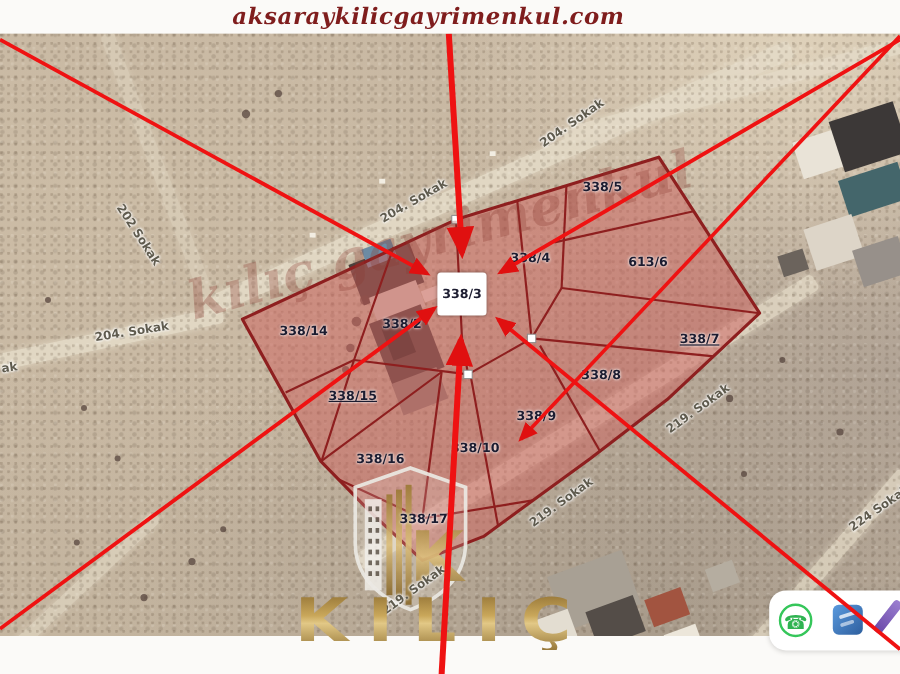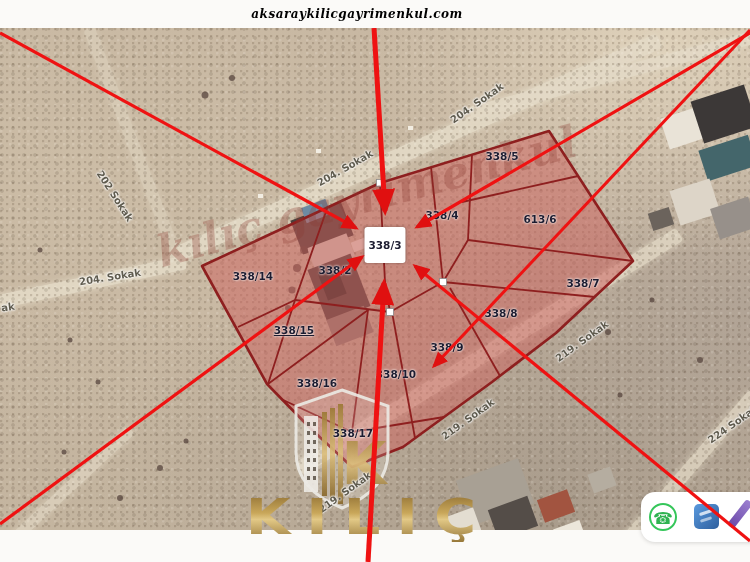--- a/index.html
+++ b/index.html
@@ -26,21 +26,21 @@
      text-shadow:0 0 2px #fff,0 0 2px #fff,0 0 3px #fff;transform-origin:center;}
   .parcel-label{position:absolute;font-size:10.5px;font-weight:bold;color:#1c1c30;white-space:nowrap;
      text-shadow:0 0 2px rgba(255,255,255,.9),0 0 3px rgba(255,255,255,.7);transform:translate(-50%,-50%);text-align:right;}
   .parcel-label.highlight{background:#fff;border-radius:3px;padding:12px 4px;box-shadow:0 0 3px rgba(0,0,0,.35);}
   .watermark{position:absolute;left:150px;top:170px;width:440px;font-family:"DejaVu Serif","Liberation Serif",serif;
      font-style:italic;font-weight:bold;font-size:44px;color:rgba(140,58,50,.30);transform:rotate(-15deg);white-space:nowrap;}
   
   .top-bar{position:absolute;left:0;top:0;width:750px;height:28px;background:#fbfaf8;display:flex;
      align-items:center;justify-content:center;}
   .top-bar span{font-family:"DejaVu Serif","Liberation Serif",serif;font-style:italic;font-weight:bold;
-     font-size:12px;color:#000000;transform:translateX(-18px);letter-spacing:.5px;}
+     font-size:19px;color:#7f1d1d;transform:translateX(-18px);letter-spacing:.5px;}
   .bottom-bar{position:absolute;left:0;top:530px;width:750px;height:32px;background:#fbfaf8;}
   .brand-word{position:absolute;left:0;top:492px;width:750px;text-align:center;font-weight:bold;font-size:50px;
      letter-spacing:14px;line-height:1;transform:translateX(-6px) scaleX(1.15);
      background:linear-gradient(180deg,#8f6f33 0%,#c9a75a 42%,#e2c886 55%,#97783a 100%);
      -webkit-background-clip:text;background-clip:text;color:transparent;}
   .brand-sub{position:absolute;left:0;top:540px;width:750px;text-align:center;font-size:13px;font-weight:bold;
      letter-spacing:1.5px;color:#3a342d;}
   .brand-sub i{display:inline-block;width:9px;height:9px;background:#b8963f;margin-left:4px;vertical-align:middle;}
   
   .share-bar{position:absolute;left:641px;top:492px;width:130px;height:50px;background:#fff;border-radius:14px;
@@ -201,21 +201,21 @@
         <span class="street-label" style="left: 345px; top: 492px; transform: translate(-50%, -50%) rotate(-36deg);">219. Sokak</span>
         <span class="street-label" style="left: 733px; top: 424px; transform: translate(-50%, -50%) rotate(-35deg);">224 Sokak</span>
       </div>
     <div id="parcel-labels">
         <span class="parcel-label" style="left: 502px; top: 156px;">338/5</span>
         <span class="parcel-label" style="left: 442px; top: 215px;">338/4</span>
         <span class="parcel-label" style="left: 540px; top: 219px;">613/6</span>
         <span class="parcel-label highlight" style="left: 385px; top: 245px;">338/3</span>
         <span class="parcel-label" style="left: 335px; top: 270px;">338/2</span>
         <span class="parcel-label" style="left: 253px; top: 276px;">338/14</span>
-        <span class="parcel-label" style="left: 583px; top: 283px;">338/7</span>
+        <span class="parcel-label" style="left: 583px; top: 283px; text-decoration: underline;">338/7</span>
         <span class="parcel-label" style="left: 501px; top: 313px;">338/8</span>
         <span class="parcel-label" style="left: 294px; top: 330px; text-decoration: underline;">338/15</span>
         <span class="parcel-label" style="left: 447px; top: 347px;">338/9</span>
         <span class="parcel-label" style="left: 396px; top: 374px;">338/10</span>
         <span class="parcel-label" style="left: 317px; top: 383px;">338/16</span>
         <span class="parcel-label" style="left: 353px; top: 433px;">338/17</span>
       </div>
   </div>
 
   <div class="bottom-bar"></div>

